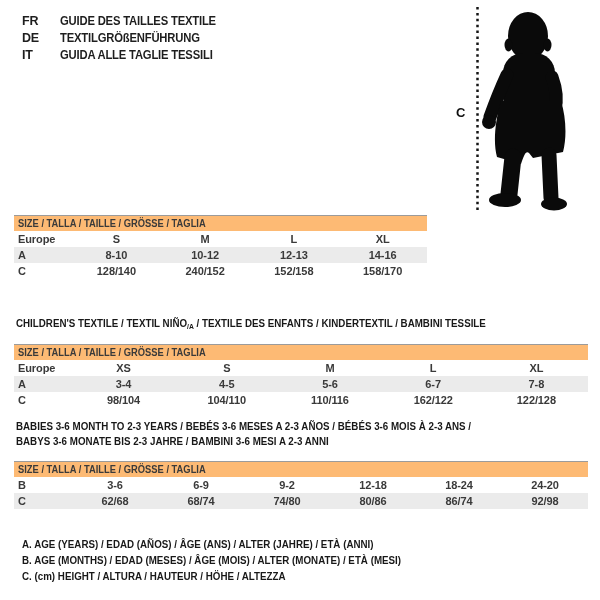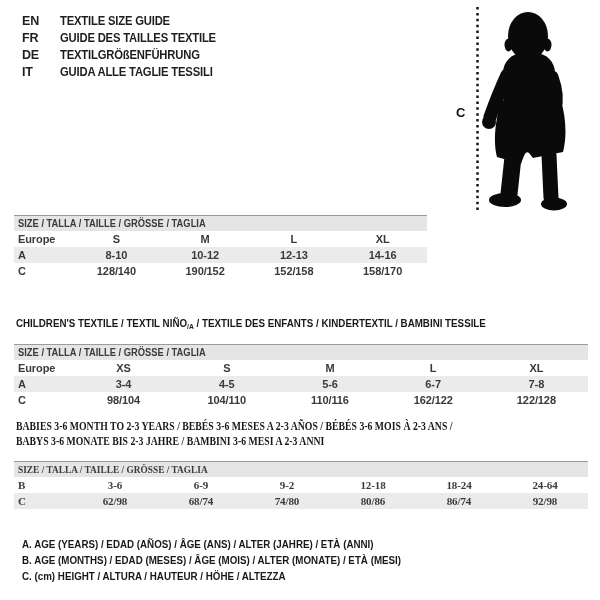--- a/index.html
+++ b/index.html
@@ -16,49 +16,46 @@
   .lang-label { display:inline-block; transform:scaleX(0.9); transform-origin:0 0; white-space:nowrap; }
 
   
   .figure-svg { position:absolute; left:455px; top:3px; width:140px; height:210px; }
   .c-label { position:absolute; left:456px; top:105px; font-size:13px; font-weight:700; color:#111; }
 
   
   .section { position:absolute; left:14px; }
   .s1 { top:215px; width:413px; }
   .s2 { top:316px; width:574px; }
-  .s3 { top:419px; width:574px;font-family:Liberation Serif, serif; }
+  .s3 { top:419px; width:574px; }
   .tbl-title { height:14px; line-height:14px; font-size:11.5px; font-weight:700; color:#181818; margin-left:2px; }
   .s1 .tbl-title { margin-bottom:12px; }
   .s2 .tbl-title { margin-bottom:14px; }
   .s3 .title-line { height:15px; line-height:15px; font-size:11.5px; font-weight:700; color:#181818; margin-left:2px; }
   .s3 .title-gap { height:12px; }
   .sub { font-size:8px; vertical-align:-2px; }
 
-  .size-bar { height:15px; line-height:15px; background:#e5e5e5; border-top:1px solid #9b9b9b;
+  .size-bar { height:15px; line-height:15px; background:#fdba74; border-top:1px solid #9b9b9b;
               font-size:11px; font-weight:700; color:#3a3a3a; padding-left:4px; }
   table { width:100%; border-collapse:collapse; table-layout:fixed; }
   td { height:16px; line-height:16px; font-size:11px; font-weight:700; color:#3a3a3a;
        text-align:center; padding:0; letter-spacing:-0.1px; overflow:hidden;margin-top:28px; }
   td.row-label { text-align:left; padding-left:4px; }
   tr.shaded { background:#ebebeb; }
 
   
   .notes { position:absolute; left:22px; top:536px; }
   .note-line { height:16px; line-height:16px; font-size:11.5px; font-weight:700; color:#181818; }
 </style>
 </head>
 <body>
 
 <div class="canvas">
 
   <div class="lang-block">
-    <div class="lang-row">
-      <span class="lang-code">EN</span><span class="lang-label">TEXTILE SIZE GUIDE</span>
-    </div>
     <div class="lang-row">
       <span class="lang-code">FR</span><span class="lang-label">GUIDE DES TAILLES TEXTILE</span>
     </div>
     <div class="lang-row">
       <span class="lang-code">DE</span><span class="lang-label">TEXTILGRÖßENFÜHRUNG</span>
     </div>
     <div class="lang-row">
       <span class="lang-code">IT</span><span class="lang-label">GUIDA ALLE TAGLIE TESSILI</span>
     </div>
   </div>
@@ -104,21 +101,21 @@
           <tr class="shaded">
             <td class="row-label">A</td>
             <td>8-10</td>
             <td>10-12</td>
             <td>12-13</td>
             <td>14-16</td>
           </tr>
           <tr>
             <td class="row-label">C</td>
             <td>128/140</td>
-            <td>190/152</td>
+            <td>240/152</td>
             <td>152/158</td>
             <td>158/170</td>
           </tr>
         </tbody>
       </table>
   </div>
 
   <div class="section s2">
     <div class="tbl-title"><span class="cond"><span>CHILDREN'S TEXTILE / TEXTIL NIÑO</span><span class="sub">/A</span><span> / TEXTILE DES ENFANTS / KINDERTEXTIL / BAMBINI TESSILE</span></span></div>
     <div class="size-bar"><span class="cond">SIZE / TALLA / TAILLE / GRÖSSE / TAGLIA</span></div>
@@ -176,25 +173,25 @@
           <col>
         </colgroup>
         <tbody>
           <tr>
             <td class="row-label">B</td>
             <td>3-6</td>
             <td>6-9</td>
             <td>9-2</td>
             <td>12-18</td>
             <td>18-24</td>
-            <td>24-64</td>
+            <td>24-20</td>
           </tr>
           <tr class="shaded">
             <td class="row-label">C</td>
-            <td>62/98</td>
+            <td>62/68</td>
             <td>68/74</td>
             <td>74/80</td>
             <td>80/86</td>
             <td>86/74</td>
             <td>92/98</td>
           </tr>
         </tbody>
       </table>
   </div>
 

